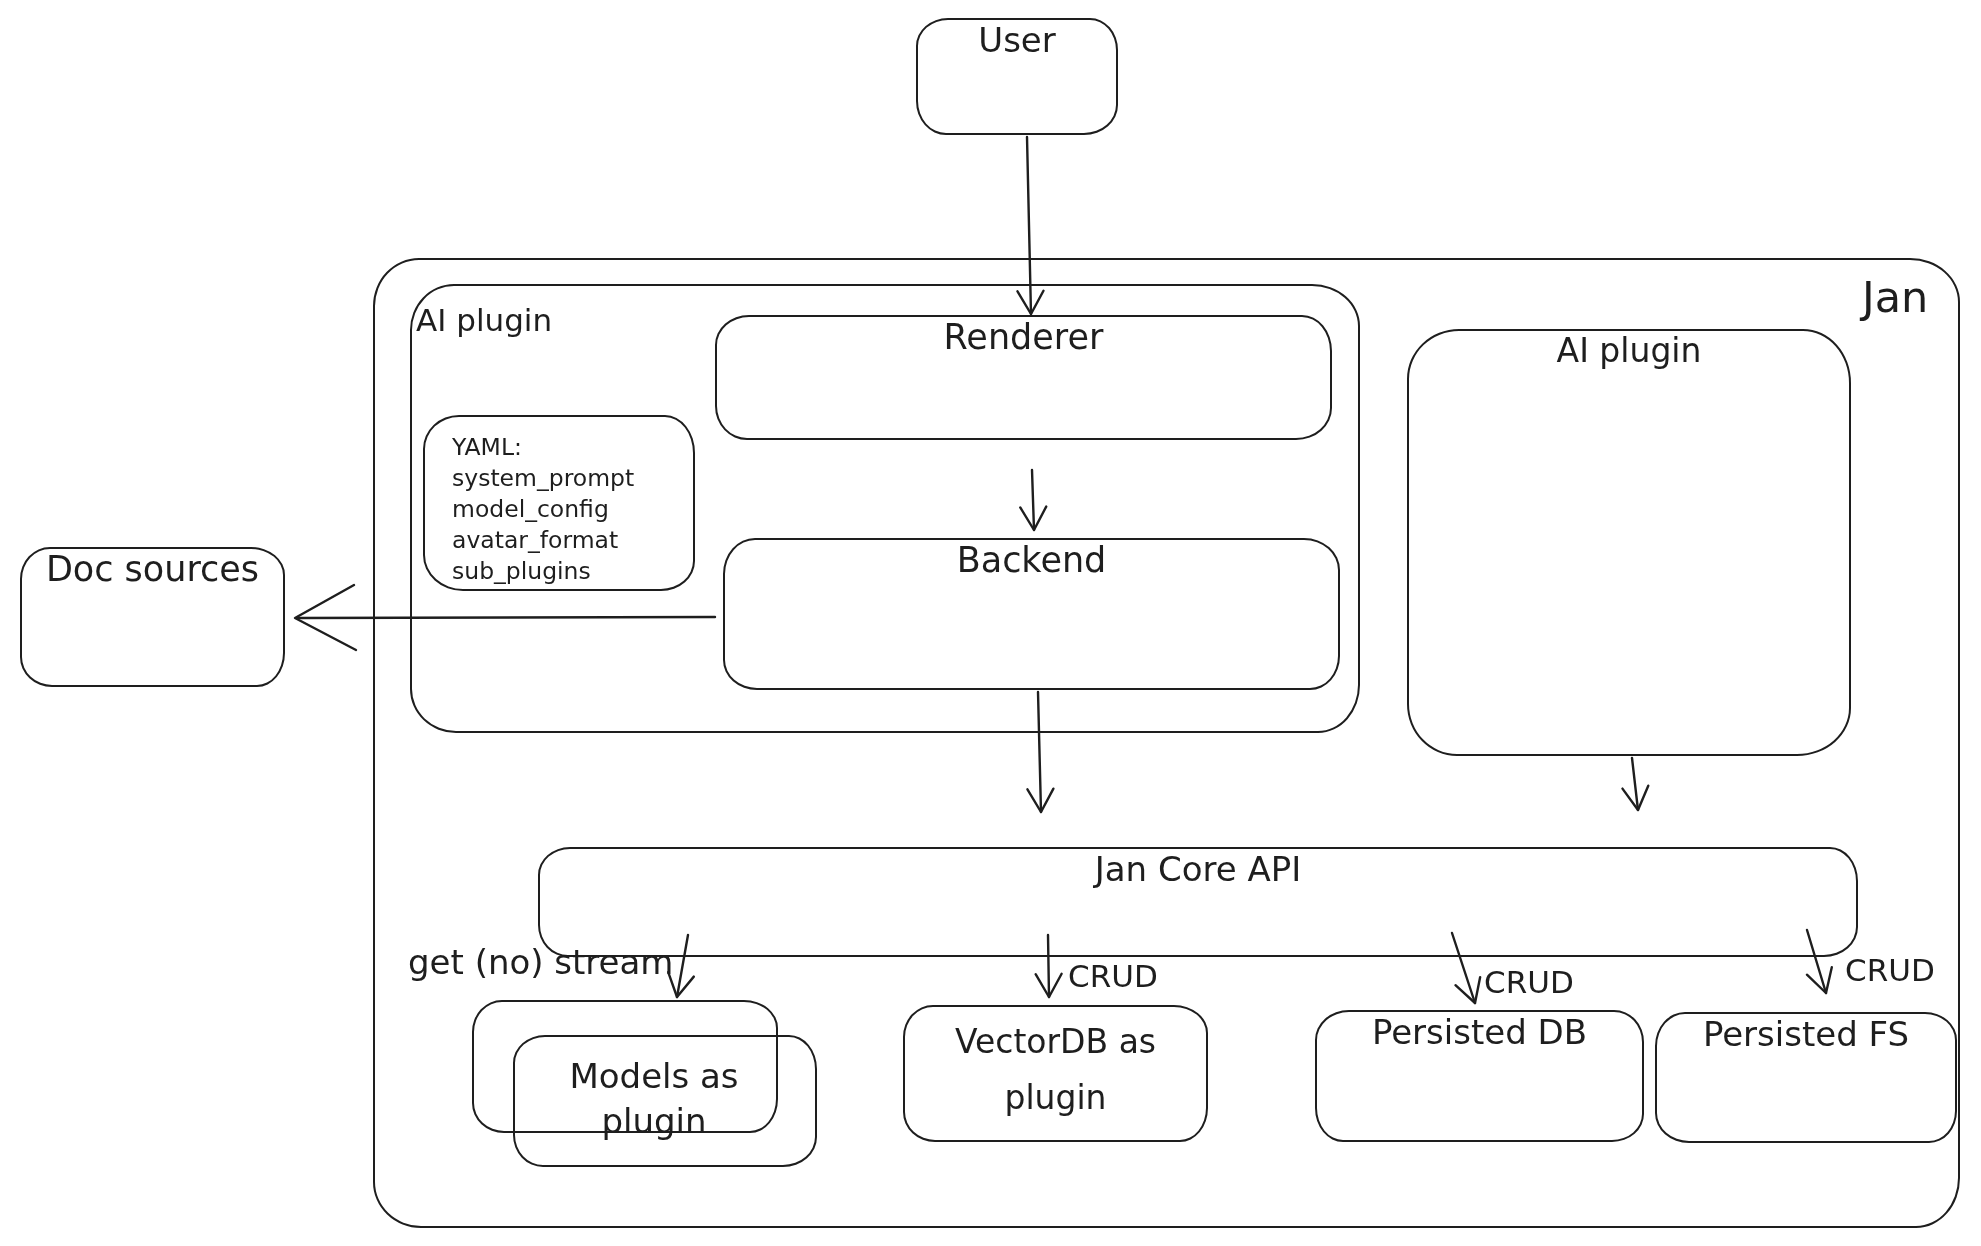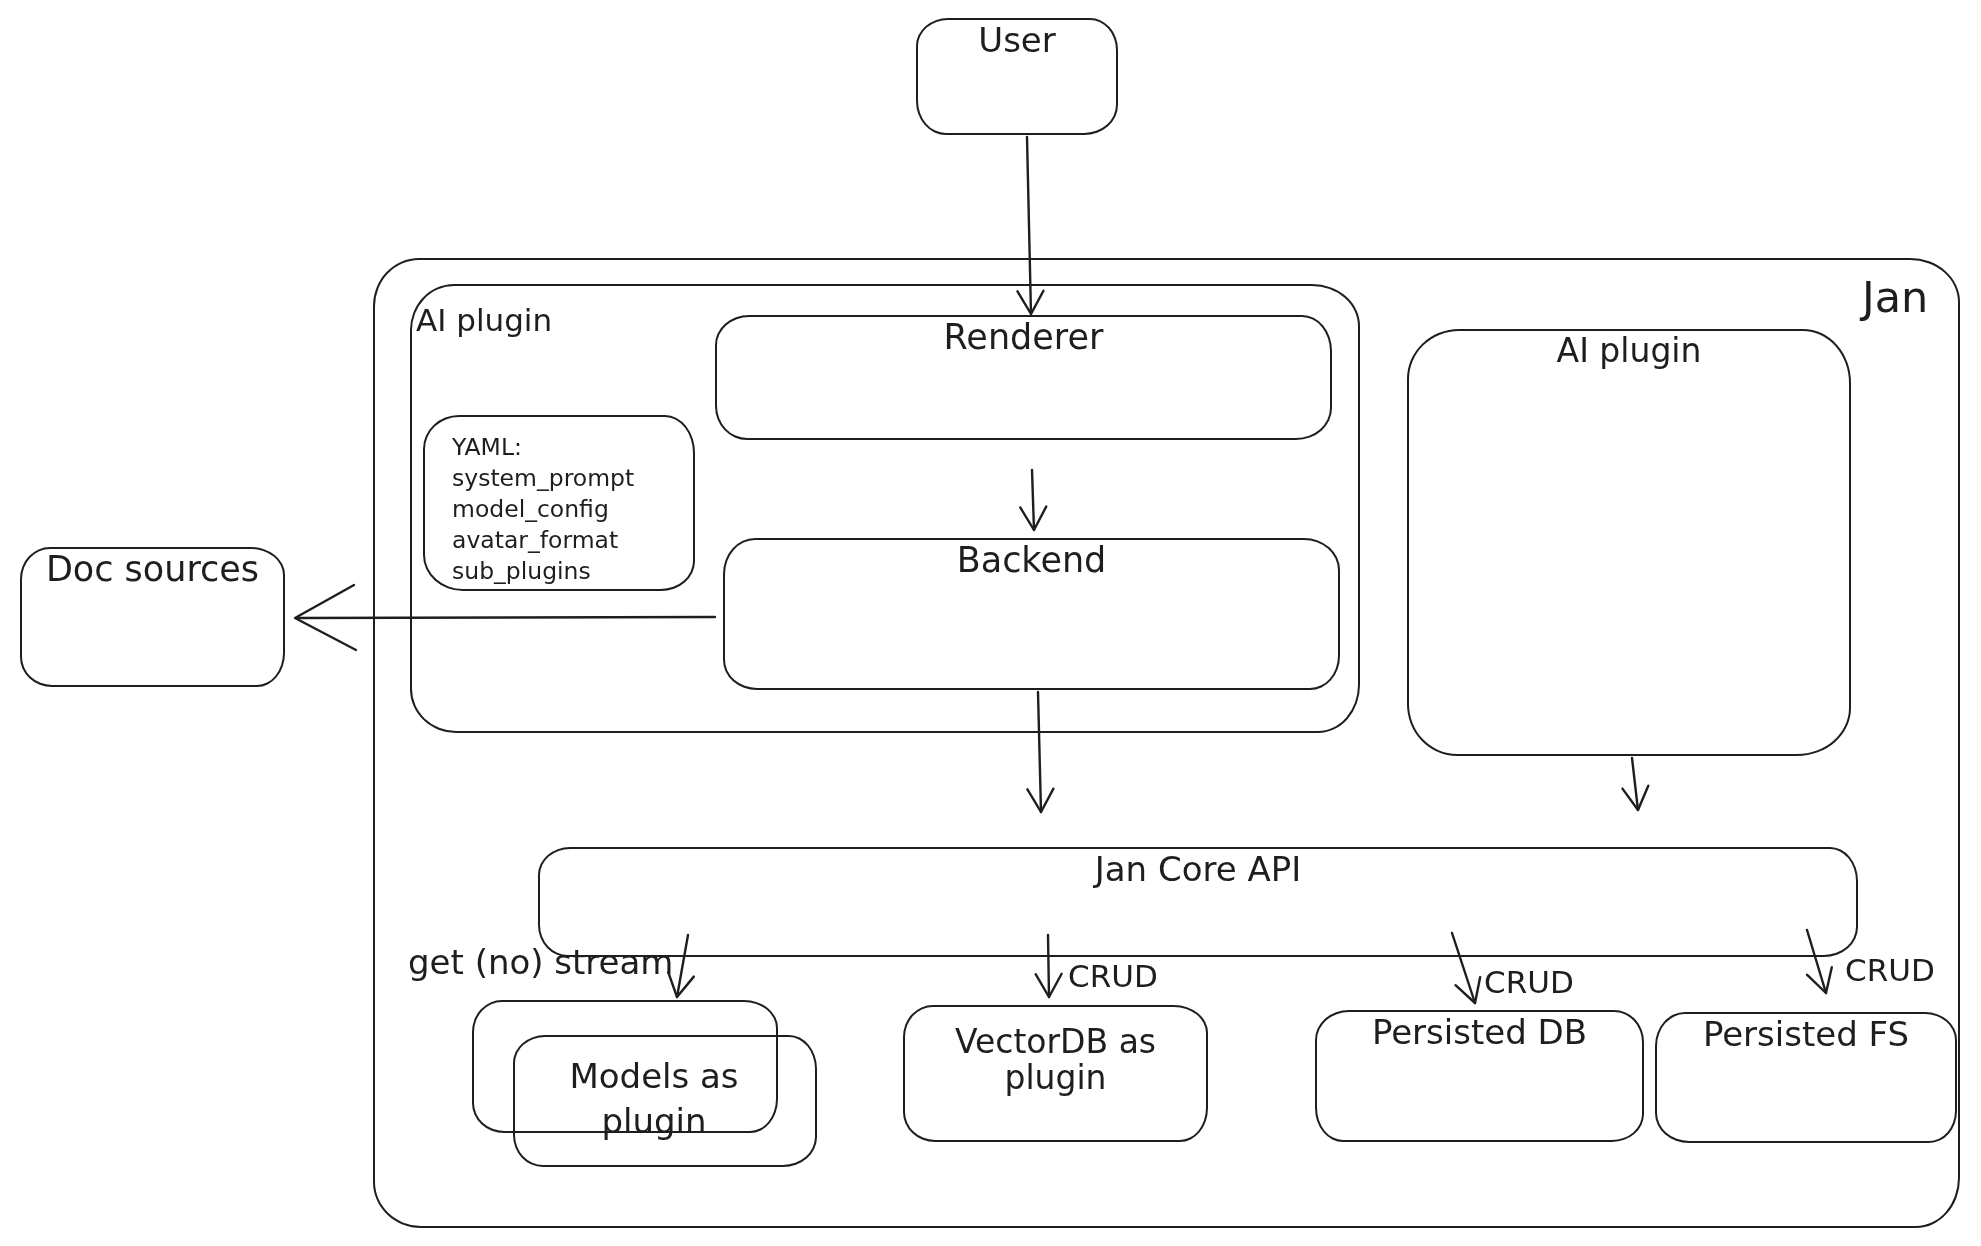--- a/index.html
+++ b/index.html
@@ -38,21 +38,21 @@
   }
   .node-docsources { left: 20px;   top: 547px;  width: 265px;  height: 140px; border-radius: 30px 34px 28px 32px / 32px 28px 34px 30px; font-size: 35px; }
   .aiplugin-right  { left: 1407px; top: 329px;  width: 444px;  height: 427px; border-radius: 52px 48px 54px 50px / 50px 54px 48px 52px; font-size: 33px; }
   .node-jancore    { left: 538px;  top: 823px;  width: 1320px; height: 110px; border-radius: 32px 28px 34px 30px / 28px 34px 30px 32px; font-size: 34px; margin-top: 24px; }
   .models-box-back  { left: 472px; top: 1000px; width: 306px;  height: 133px; border-radius: 30px 34px 28px 32px / 32px 28px 34px 30px; }
   .models-box-front { left: 513px; top: 1035px; width: 304px;  height: 132px; border-radius: 32px 28px 34px 30px / 28px 34px 30px 32px; }
   .models-label {
     position: absolute; left: 523px; top: 1054px; width: 262px;
     font-size: 34px; line-height: 45px; text-align: center;
   }
-  .node-vectordb   { left: 903px;  top: 1005px; width: 305px;  height: 137px; border-radius: 30px 34px 28px 32px / 32px 28px 34px 30px; font-size: 33px; line-height: 36px; padding: 17px 22px; }
+  .node-vectordb   { left: 903px;  top: 1005px; width: 305px;  height: 137px; border-radius: 30px 34px 28px 32px / 32px 28px 34px 30px; font-size: 33px; line-height: 56px; padding: 7px 22px; }
   .node-pdb        { left: 1315px; top: 1010px; width: 329px;  height: 132px; border-radius: 34px 30px 32px 28px / 30px 32px 28px 34px; font-size: 34px; }
   .node-pfs        { left: 1655px; top: 1012px; width: 302px;  height: 131px; border-radius: 30px 32px 28px 34px / 34px 28px 32px 30px; font-size: 34px; }
 
   .edge-label { position: absolute; white-space: nowrap; }
   .lbl-open   { left: 1040px; top: 152px;  font-size: 35px; line-height: 49px; }
   .lbl-stream { left: 372px;  top: 942px;  font-size: 34px; margin-left: 36px; }
   .lbl-crud-1 { left: 1068px; top: 958px;  font-size: 31px; }
   .lbl-crud-2 { left: 1484px; top: 964px;  font-size: 31px; }
   .lbl-crud-3 { left: 1845px; top: 952px;  font-size: 31px; }
 

